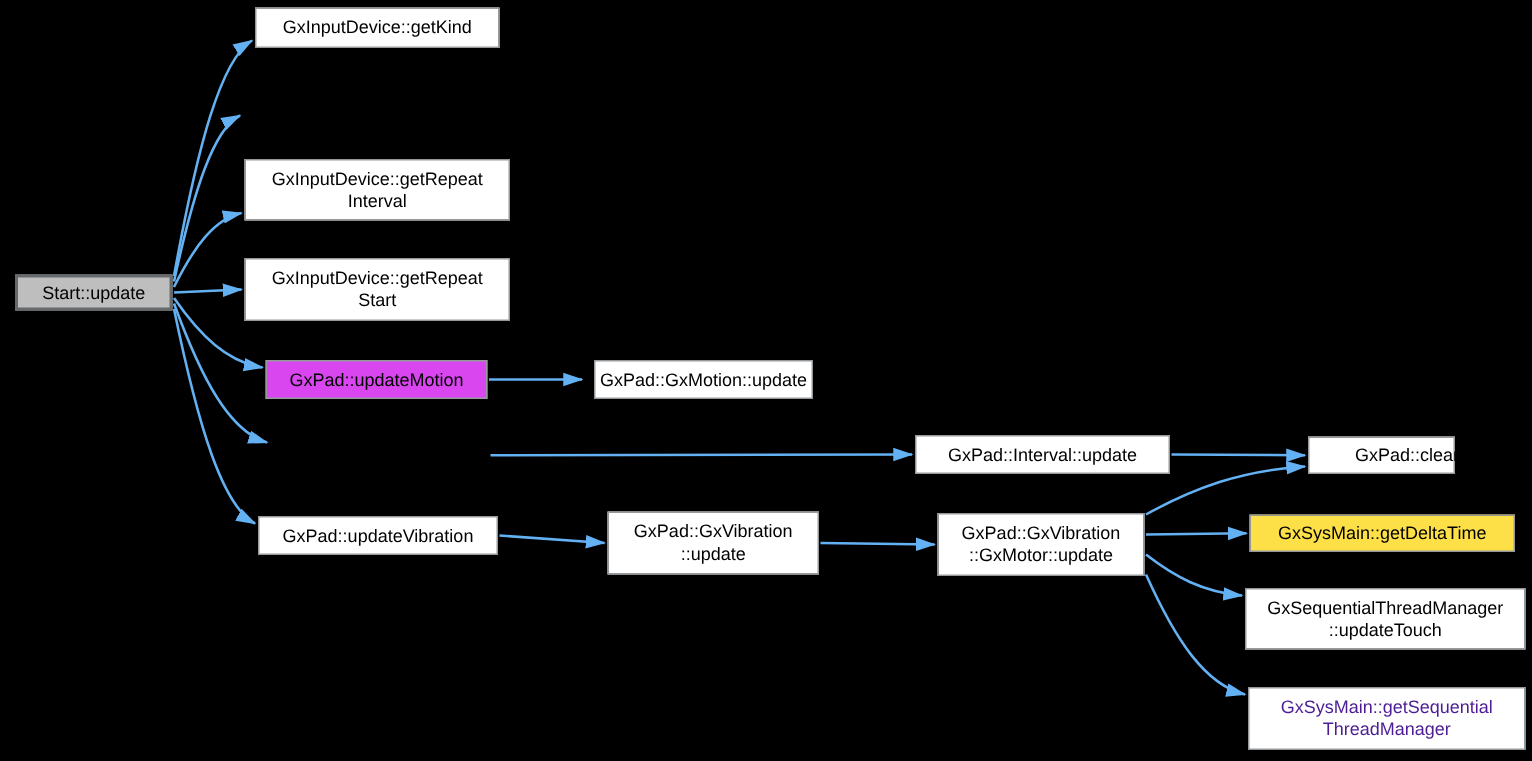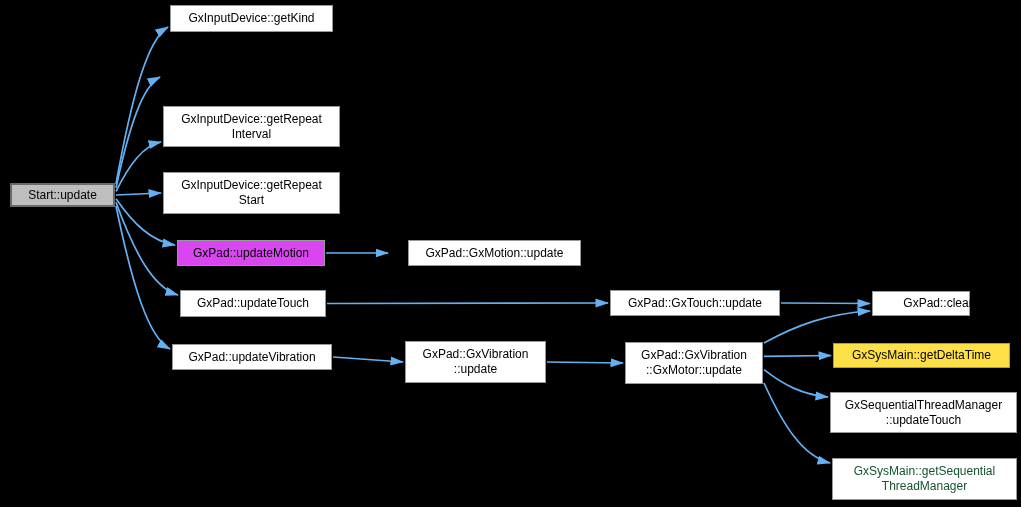--- a/index.html
+++ b/index.html
@@ -74,27 +74,26 @@
       </g>
   </svg>
 
 <div class="node highlight" style="left: 10px; top: 183px; width: 105px; height: 24px; background: rgb(190, 190, 190); border-color: rgb(102, 106, 109); color: rgb(0, 0, 0);">Start::update</div>
     <div class="node" style="left: 170px; top: 5px; width: 163px; height: 27px; background: rgb(255, 255, 255); border-color: rgb(150, 153, 156); color: rgb(0, 0, 0);">GxInputDevice::getKind</div>
     <div class="node" style="left: 163px; top: 106px; width: 177px; height: 41px; background: rgb(255, 255, 255); border-color: rgb(150, 153, 156); color: rgb(0, 0, 0);">GxInputDevice::getRepeat
 Interval</div>
     <div class="node" style="left: 163px; top: 172px; width: 177px; height: 42px; background: rgb(255, 255, 255); border-color: rgb(150, 153, 156); color: rgb(0, 0, 0);">GxInputDevice::getRepeat
 Start</div>
     <div class="node" style="left: 177px; top: 240px; width: 148px; height: 26px; background: #d946ef; border-color: rgb(150, 153, 156); color: rgb(0, 0, 0);">GxPad::updateMotion</div>
-    <div class="node" style="left: 408px; top: 240px; width: 173px; height: 26px; background: rgb(255, 255, 255); border-color: rgb(150, 153, 156); color: rgb(0, 0, 0);">GxPad::GxMotion::update</div>
-    <div class="node" style="left: 180px; top: 290px; width: 146px; height: 27px; background: rgb(255, 255, 255); border-color: rgb(150, 153, 156); color: rgb(0, 0, 0);">GxPad::updateTouch</div>
-    <div class="node" style="left: 610px; top: 290px; width: 170px; height: 26px; background: rgb(255, 255, 255); border-color: rgb(150, 153, 156); color: rgb(0, 0, 0);">GxPad::GxTouch::update</div>
+    <div class="node" style="left: 396px; top: 240px; width: 146px; height: 26px; background: rgb(255, 255, 255); border-color: rgb(150, 153, 156); color: rgb(0, 0, 0);">GxPad::GxMotion::update</div>
+    <div class="node" style="left: 610px; top: 290px; width: 170px; height: 26px; background: rgb(255, 255, 255); border-color: rgb(150, 153, 156); color: rgb(0, 0, 0);">GxPad::Interval::update</div>
     <div class="node" style="left: 872px; top: 291px; width: 98px; height: 25px; background: rgb(255, 255, 255); border-color: rgb(150, 153, 156); color: rgb(0, 0, 0); padding-left: 34px;">GxPad::clear</div>
     <div class="node" style="left: 172px; top: 344px; width: 160px; height: 26px; background: rgb(255, 255, 255); border-color: rgb(150, 153, 156); color: rgb(0, 0, 0);">GxPad::updateVibration</div>
     <div class="node" style="left: 405px; top: 341px; width: 141px; height: 42px; background: rgb(255, 255, 255); border-color: rgb(150, 153, 156); color: rgb(0, 0, 0);">GxPad::GxVibration
 ::update</div>
     <div class="node" style="left: 625px; top: 342px; width: 138px; height: 42px; background: rgb(255, 255, 255); border-color: rgb(150, 153, 156); color: rgb(0, 0, 0);">GxPad::GxVibration
 ::GxMotor::update</div>
     <div class="node" style="left: 833px; top: 343px; width: 177px; height: 25px; background: #fde047; border-color: rgb(150, 153, 156); color: rgb(0, 0, 0);">GxSysMain::getDeltaTime</div>
     <div class="node" style="left: 830px; top: 392px; width: 187px; height: 41px; background: rgb(255, 255, 255); border-color: rgb(150, 153, 156); color: rgb(0, 0, 0);">GxSequentialThreadManager
 ::updateTouch</div>
-    <div class="node" style="left: 832px; top: 458px; width: 185px; height: 42px; background: rgb(255, 255, 255); border-color: rgb(150, 153, 156); color: #14532d;">GxSysMain::getSequential
+    <div class="node" style="left: 832px; top: 458px; width: 185px; height: 42px; background: rgb(255, 255, 255); border-color: rgb(150, 153, 156); color: #4c1d95;">GxSysMain::getSequential
 ThreadManager</div>
   </div>
 
 </body></html>

